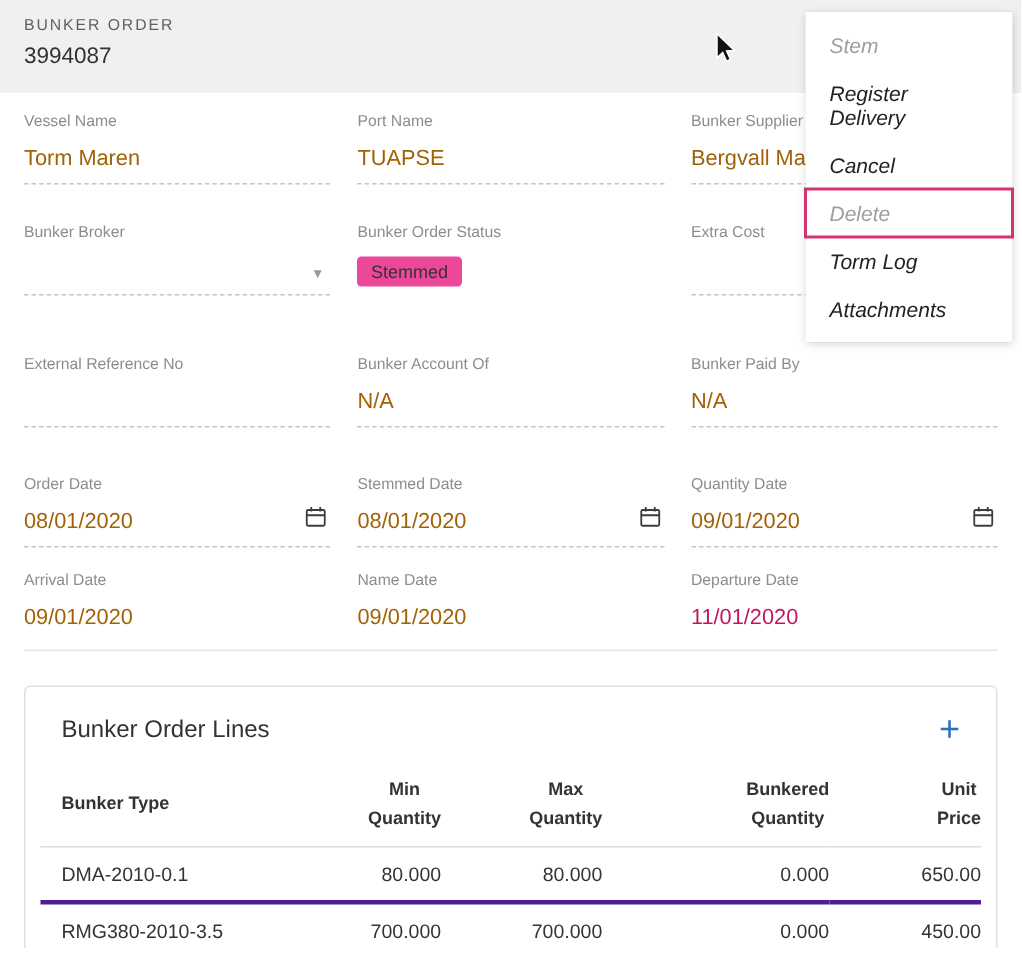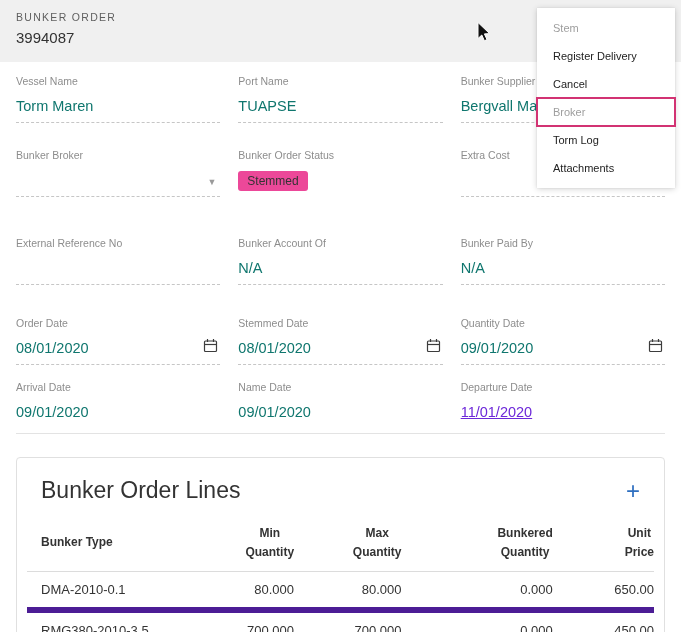--- a/index.html
+++ b/index.html
@@ -14,48 +14,48 @@
 
   
   .form { padding:13px 16px 0 16px; }
   .frow { display:grid; grid-template-columns:1fr 1fr 1fr; column-gap:18px; }
   .frow-1 { margin-bottom:26px; }
   .frow-2 { margin-bottom:40px; }
   .frow-3 { margin-bottom:32px; }
   .frow-4 { margin-bottom:16px; }
   .field { position:relative; }
   .field-label { font-size:10.5px; color:#8d8d8d; margin-bottom:9px; }
-  .field-value { font-size:14.5px; color:#0f766e; min-height:21px; line-height:21px; }
+  .field-value { font-size:14.5px; color:#a16207; min-height:21px; line-height:21px; }
   .underlined { border-bottom:1px dashed #c6c6c6; padding-bottom:5px; }
   .select-arrow { position:absolute; right:4px; bottom:9px; color:#9a9a9a; font-size:9px; }
   .badge { display:inline-block; background:#ec4899; color:#333; font-size:12px; padding:3px 9px; border-radius:3px; margin-top:1px; }
   .cal-icon { position:absolute; right:2px; bottom:7px; }
-  .link-blue { color:#6d28d9;text-decoration:underline; }
+  .link-blue { color:#be185d; }
 
   .divider { border-top:1px solid #e3e3e3; margin:10px 16px 0 16px; }
 
   
   .card { margin:23px 16px 0 16px; border:1px solid #e0e0e0; border-radius:4px; background:#fff; }
   .card-head { display:flex; align-items:center; justify-content:space-between; padding:19px 24px 6px 24px; }
-  .card-title { font-size:23px; color:#333; font-weight:500; }
+  .card-title { font-size:16px; color:#333; font-weight:500; }
   .add-btn { color:#2e6fc0; font-size:24px; font-weight:400; line-height:20px; cursor:pointer; background:none; border:none; font-family:inherit; }
 
   table { border-collapse:collapse; table-layout:fixed; margin:0 10px; width:calc(100% - 20px); }
   th, td { font-size:12.5px; color:#333; }
   thead th { font-weight:700; font-size:12px; text-align:right; vertical-align:middle; padding:14px 0 10px 0; border-bottom:1px solid #dcdcdc; line-height:1.55; }
   thead th.col-type { text-align:left; padding-left:14px; }
   thead th .th-wrap { display:inline-block; width:min-content; text-align:center; white-space:normal; }
-  tbody td { padding:10px 0; border-bottom:6px solid #4c1d95; text-align:right; font-size:13px; }
+  tbody td { padding:10px 0; border-bottom:3px solid #4c1d95; text-align:right; font-size:13px; }
   tbody td.cell-type { text-align:left; padding-left:14px; }
   .col-type { width:168px; } .col-min { width:88px; } .col-max { width:103px; } .col-bunk { width:145px; } .col-price { width:97px; }
 
   
   .menu { position:absolute; top:8px; right:6px; width:138px; background:#fff; padding:6px 0;
           box-shadow:0 1px 6px rgba(0,0,0,.18), 0 0 1px rgba(0,0,0,.12); z-index:10; }
-  .menu-item { padding:8px 16px; font-size:11px; color:#222; cursor:pointer; }
+  .menu-item { padding:8px 16px; font-size:14px; color:#222; cursor:pointer;font-style:italic; }
   .menu-item.disabled { color:#9e9e9e; }
   .menu-item.highlighted { outline:2px solid #d23373; outline-offset:-1px; }
 
   .cursor { position:absolute; left:477px; top:22px; z-index:20; }
 </style>
 </head>
 <body>
 
 <div class="screen">
 
@@ -195,21 +195,21 @@
           <td>450.00</td>
         </tr>
       </tbody>
     </table>
   </div>
 
   <div class="menu">
     <div class="menu-item disabled">Stem</div>
     <div class="menu-item">Register Delivery</div>
     <div class="menu-item">Cancel</div>
-    <div class="menu-item disabled highlighted">Broker</div>
+    <div class="menu-item disabled highlighted">Delete</div>
     <div class="menu-item">Torm Log</div>
     <div class="menu-item">Attachments</div>
   </div>
 
   <div class="cursor">
     <svg width="14" height="20" viewBox="0 0 14 20">
       <polygon points="1,0.5 1,16.5 4.8,13 7.4,18.8 10,17.6 7.4,11.9 12.6,11.6" fill="#111" stroke="#fff" stroke-width="1"></polygon>
     </svg>
   </div>
 

